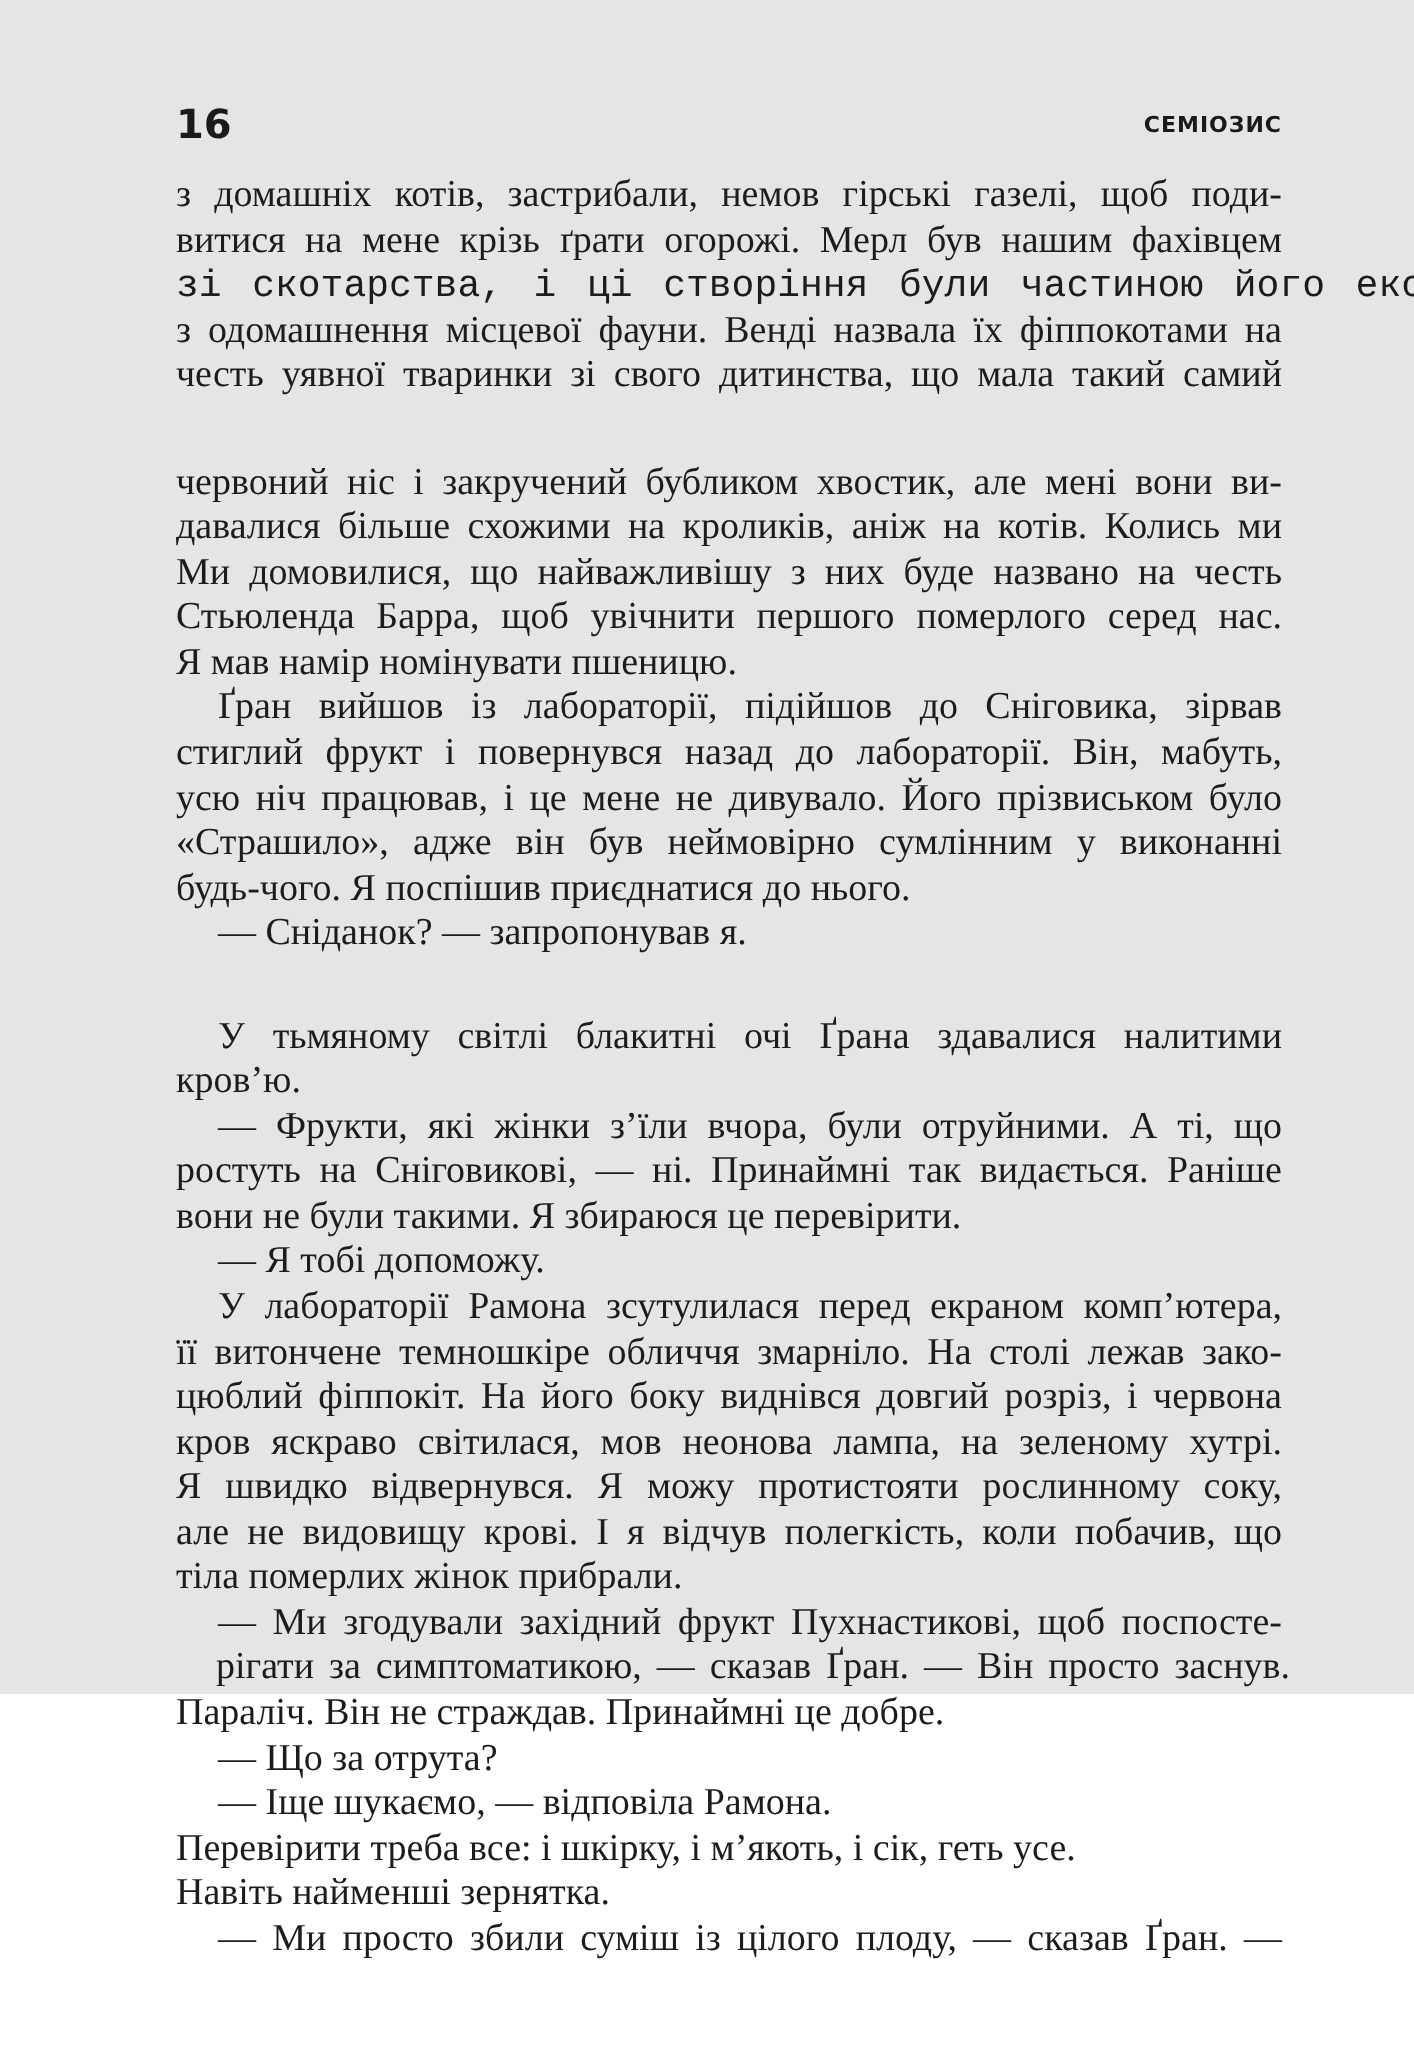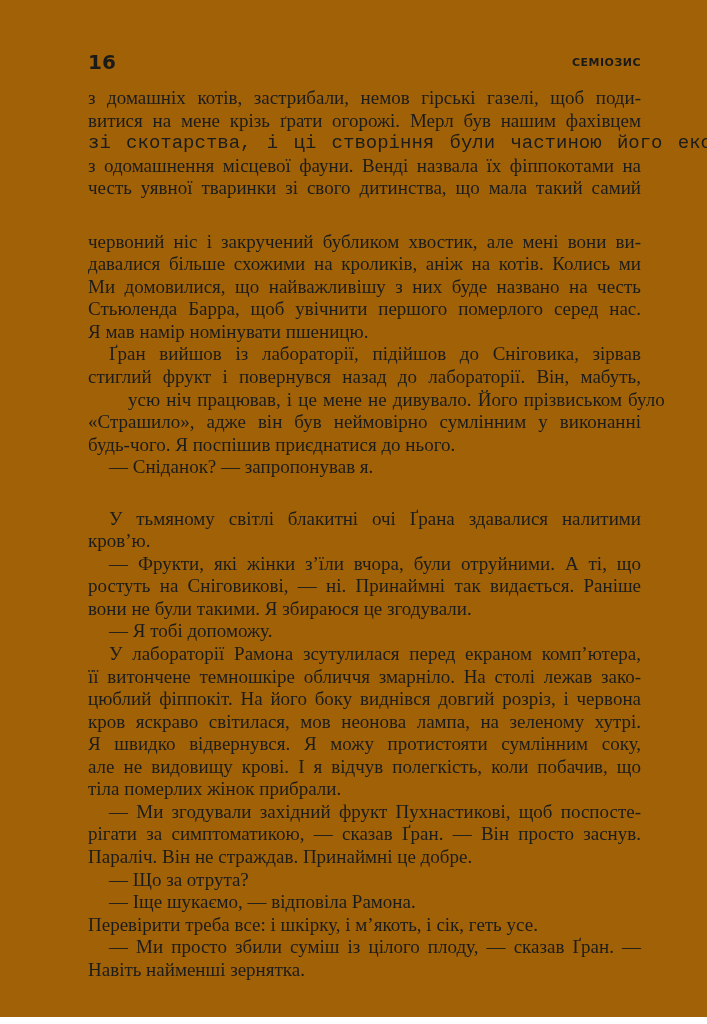--- a/index.html
+++ b/index.html
@@ -10,22 +10,22 @@
     body {
       width: 707px;
       height: 1024px;
       position: relative;
       overflow: hidden;
     }
     .page {
       position: absolute;
       left: 0; top: 0;
       width: 707px;
-      height: 1017px;
-      background: #a16207;
+      height: 847px;
+      background: #e5e5e5;
     }
     .running-head {
       position: absolute;
       top: 49px;
       left: 88px;
       width: 553px;
       height: 26px;
       display: flex;
       justify-content: space-between;
       align-items: center;
@@ -80,39 +80,39 @@
       <span class="line" style="word-spacing: 3.88867px; font-family: Liberation Mono, monospace;">зі скотарства, і ці створіння були частиною його експерименту</span>
       <span class="line" style="word-spacing: 1.67188px;">з одомашнення місцевої фауни. Венді назвала їх фіппокотами на</span>
       <span class="line" style="word-spacing: 2.43229px;">честь уявної тваринки зі свого дитинства, що мала такий самий</span>
       <span class="line" style="word-spacing: 2.67708px; margin-top: 31px;">червоний ніс і закручений бубликом хвостик, але мені вони ви-</span>
       <span class="line" style="word-spacing: 2.15625px;">давалися більше схожими на кроликів, аніж на котів. Колись ми</span>
       <span class="line" style="word-spacing: 2.98958px;">Ми домовилися, що найважливішу з них буде названо на честь</span>
       <span class="line" style="word-spacing: 3.85268px;">Стьюленда Барра, щоб увічнити першого померлого серед нас.</span>
       <span class="line last">Я мав намір номінувати пшеницю.</span>
       <span class="line indent" style="word-spacing: 6.84375px;">Ґран вийшов із лабораторії, підійшов до Сніговика, зірвав</span>
       <span class="line" style="word-spacing: 4.54883px;">стиглий фрукт і повернувся назад до лабораторії. Він, мабуть,</span>
-      <span class="line" style="word-spacing: 1.36875px; margin-left: 40px;">усю ніч працював, і це мене не дивувало. Його прізвиськом було</span>
+      <span class="line" style="word-spacing: 1.36875px;">усю ніч працював, і це мене не дивувало. Його прізвиськом було</span>
       <span class="line" style="word-spacing: 5.04464px;">«Страшило», адже він був неймовірно сумлінним у виконанні</span>
       <span class="line last">будь-чого. Я поспішив приєднатися до нього.</span>
       <span class="line indent last">— Сніданок? — запропонував я.</span>
       <span class="line indent" style="word-spacing: 7.02232px; margin-top: 29px;">У тьмяному світлі блакитні очі Ґрана здавалися налитими</span>
       <span class="line last">кров’ю.</span>
       <span class="line indent" style="word-spacing: 3.71406px;">— Фрукти, які жінки з’їли вчора, були отруйними. А ті, що</span>
       <span class="line" style="word-spacing: 2.51953px;">ростуть на Сніговикові, — ні. Принаймні так видається. Раніше</span>
-      <span class="line last">вони не були такими. Я збираюся це згодували.</span>
+      <span class="line last">вони не були такими. Я збираюся це перевірити.</span>
       <span class="line indent last">— Я тобі допоможу.</span>
       <span class="line indent" style="word-spacing: 2.38281px;">У лабораторії Рамона зсутулилася перед екраном комп’ютера,</span>
       <span class="line" style="word-spacing: 1.95508px;">її витончене темношкіре обличчя змарніло. На столі лежав зако-</span>
       <span class="line" style="word-spacing: 1.20139px;">цюблий фіппокіт. На його боку виднівся довгий розріз, і червона</span>
       <span class="line" style="word-spacing: 3.74219px;">кров яскраво світилася, мов неонова лампа, на зеленому хутрі.</span>
-      <span class="line" style="word-spacing: 4.94643px;">Я швидко відвернувся. Я можу протистояти сумлінним соку,</span>
+      <span class="line" style="word-spacing: 4.94643px;">Я швидко відвернувся. Я можу протистояти рослинному соку,</span>
       <span class="line" style="word-spacing: 2.70938px;">але не видовищу крові. І я відчув полегкість, коли побачив, що</span>
       <span class="line last">тіла померлих жінок прибрали.</span>
       <span class="line indent" style="word-spacing: 1.23884px;">— Ми згодували західний фрукт Пухнастикові, щоб поспосте-</span>
-      <span class="line" style="word-spacing: 2.74132px;">рігати за симптоматикою, — сказав Ґран. — Він просто заснув.</span>
+      <span class="line" style="word-spacing: 2.74132px; margin-left: 20px;">рігати за симптоматикою, — сказав Ґран. — Він просто заснув.</span>
       <span class="line last">Параліч. Він не страждав. Принаймні це добре.</span>
       <span class="line indent last">— Що за отрута?</span>
       <span class="line indent last">— Іще шукаємо, — відповіла Рамона.</span>
       <span class="line last">Перевірити треба все: і шкірку, і м’якоть, і сік, геть усе.</span>
+      <span class="line last">Навіть найменші зернятка.</span>
       <span class="line indent" style="word-spacing: 1.95028px;">— Ми просто збили суміш із цілого плоду, — сказав Ґран. —</span>
-      <span class="line last">Навіть найменші зернятка.</span>
     </div>
 </div>
 
 </body></html>

